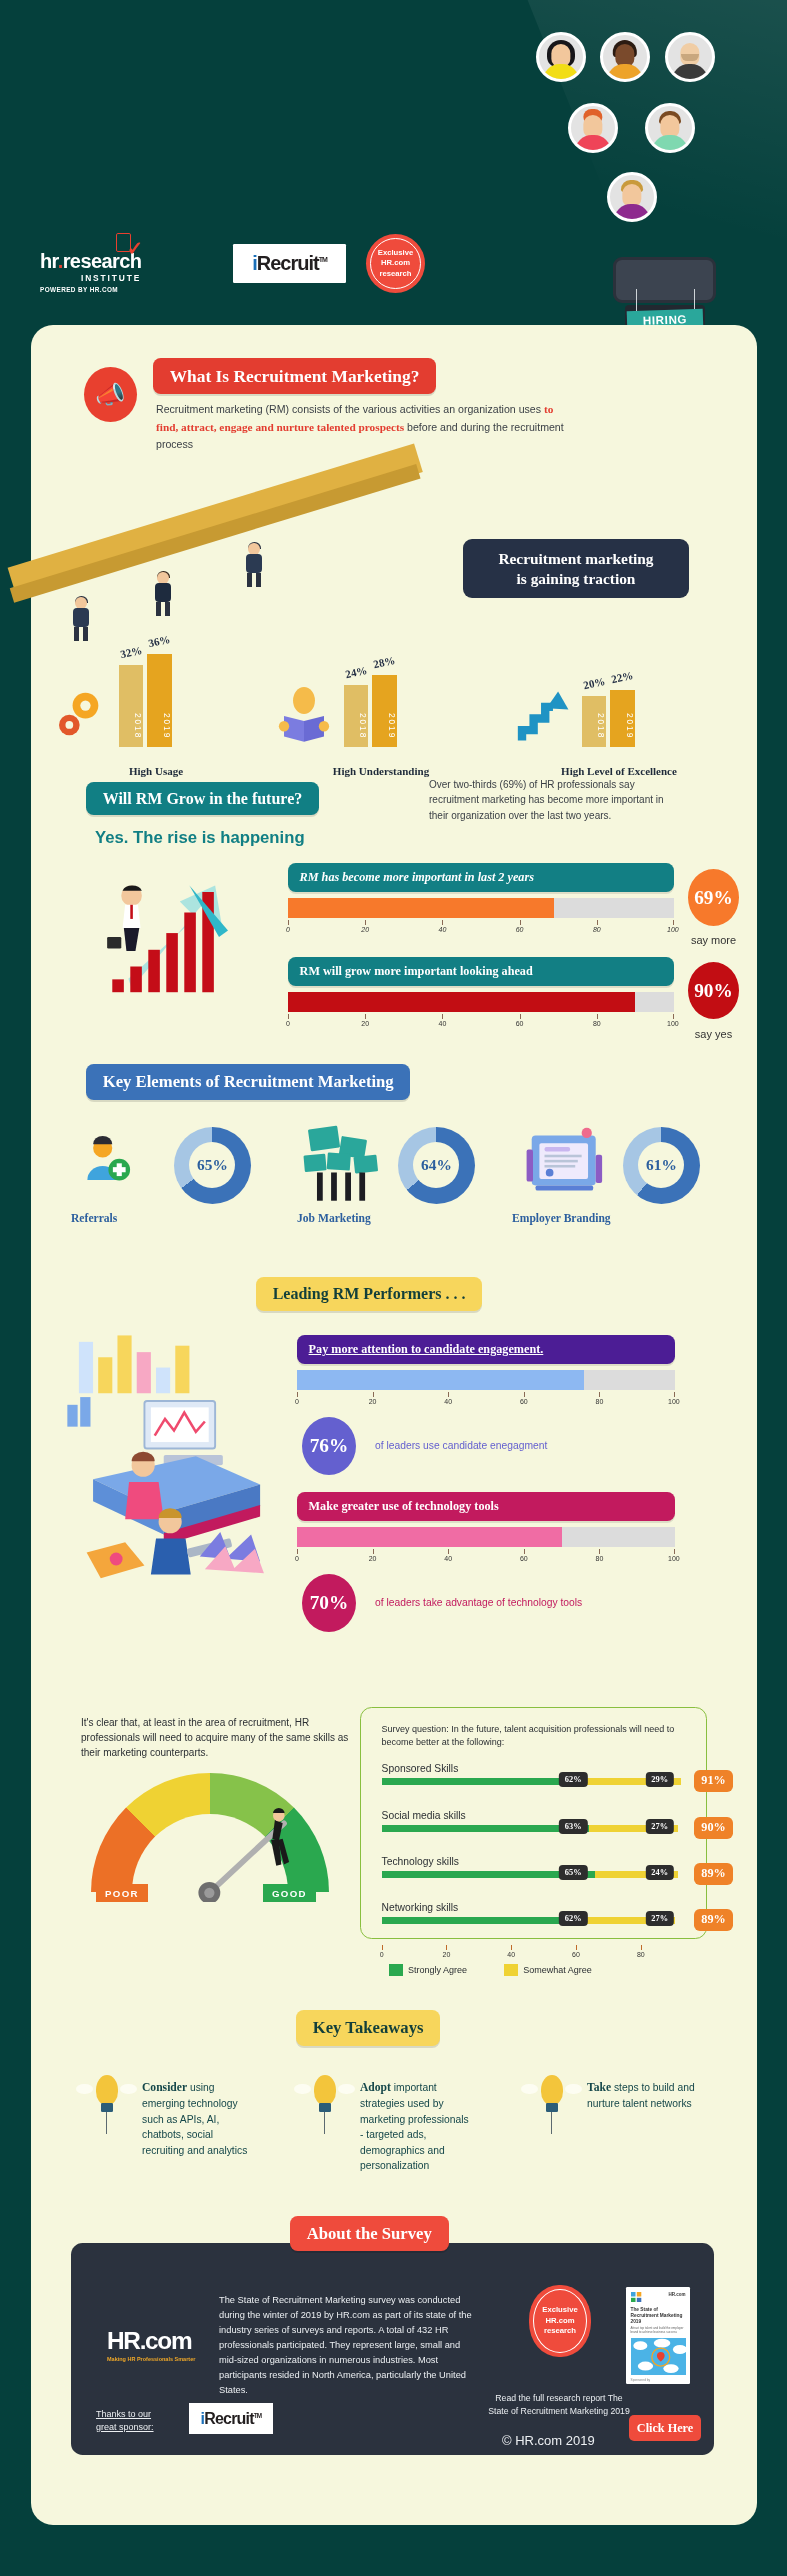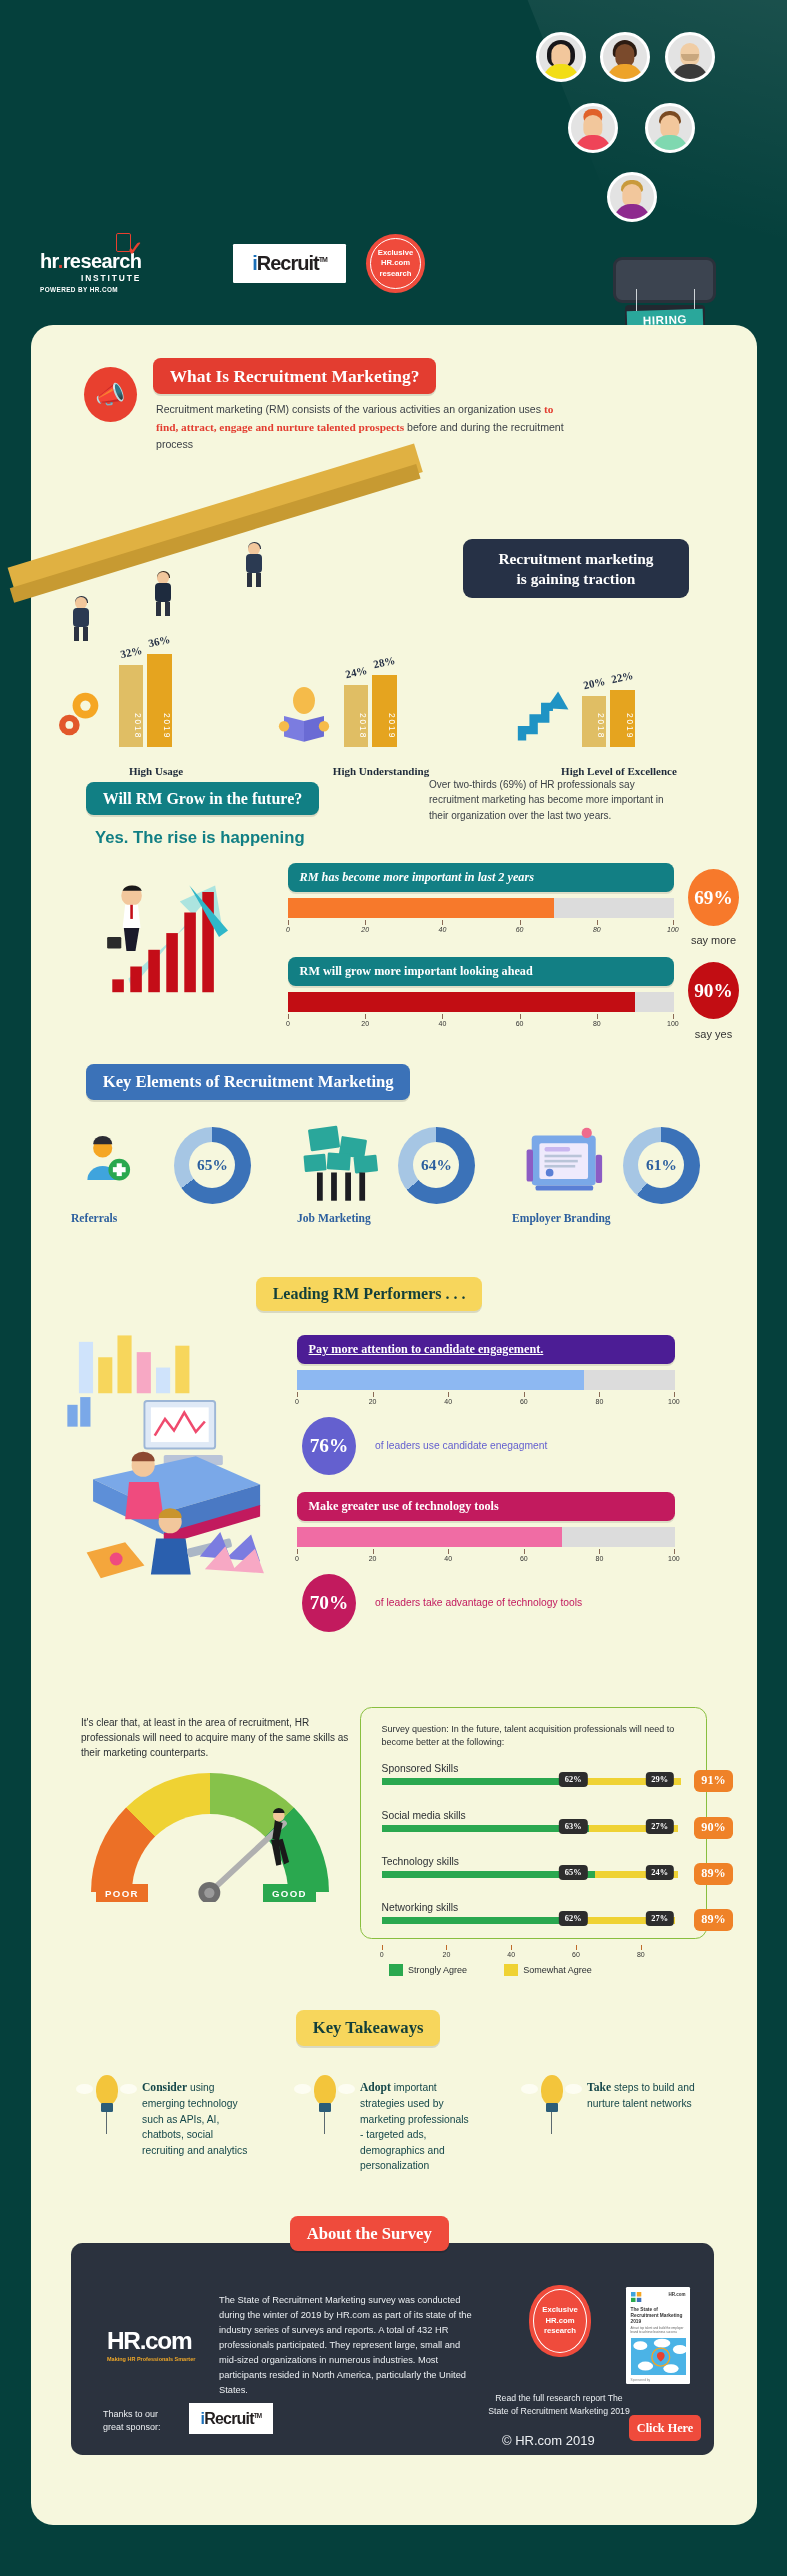--- a/index.html
+++ b/index.html
@@ -254,21 +254,21 @@
   #copyr { position:absolute; left:431px; top:190px; width:142px; font-size:13px; color:#eceff2; }
   #reportcover {
     position:absolute; left:555px; top:44px; width:64px; height:97px; background:#fff; border-radius:1.3px;
     font-size:4.5px; color:#333; padding:5.1px 4.5px; overflow:hidden;
   }
   #clickhere {
     position:absolute; left:558px; top:172px; width:72px; height:26px; background:#ef4b3c; color:#fff;
     border-radius:5.1px; display:flex; align-items:center; justify-content:center;
     font-family:"Liberation Serif",serif; font-weight:bold; font-size:12.2px;
   }
-  #thanks { position:absolute; left:32px; top:165px; font-size:9px; color:#eceff2; line-height:1.45; }
+  #thanks { position:absolute; left:25px; top:165px; font-size:9px; color:#eceff2; line-height:1.45;text-decoration:underline; }
   #irecruit2 {
     position:absolute; left:118px; top:160px; width:84px; height:31px; background:#fff;
     display:flex; align-items:center; justify-content:center;
   }
   #irecruit2 .t { font-size:16px; font-weight:bold; color:#231f20; letter-spacing:-0.8px; }
   #irecruit2 .i { color:#1b6fb8; }
 </style>
 </head>
 <body>
 

